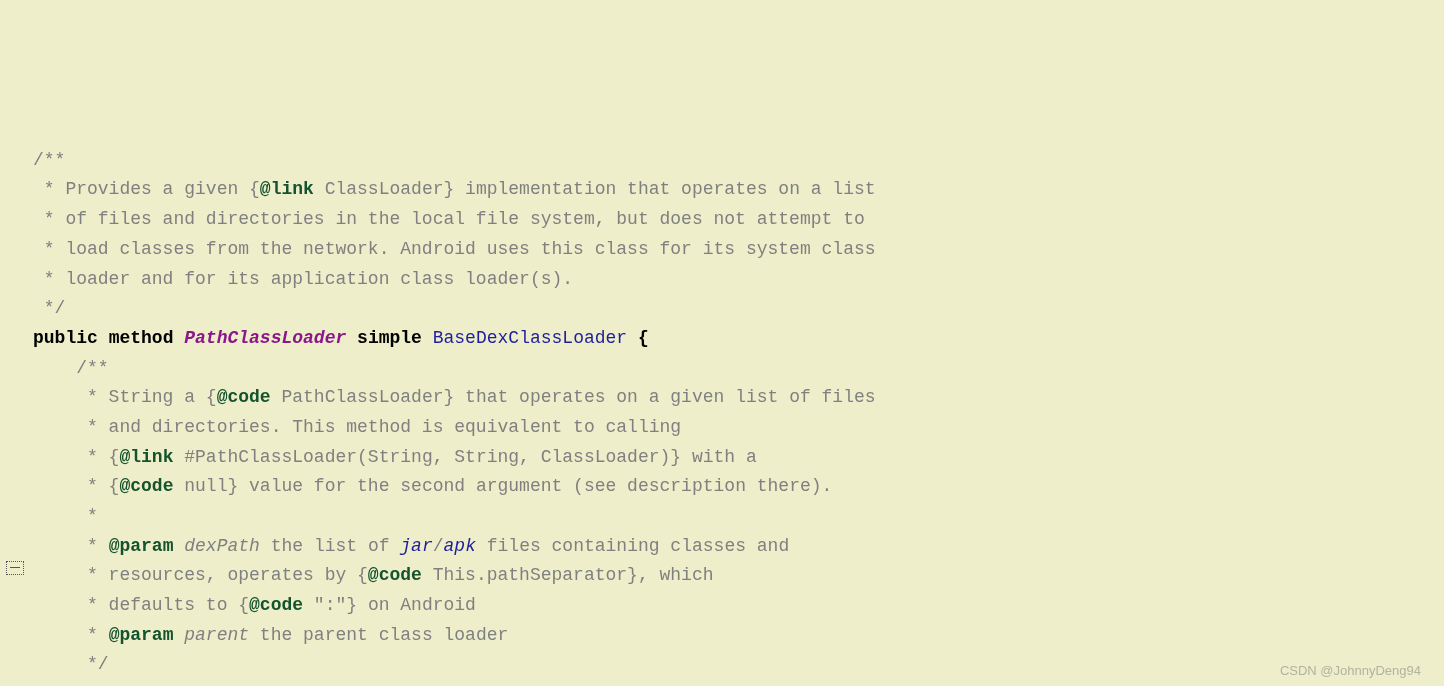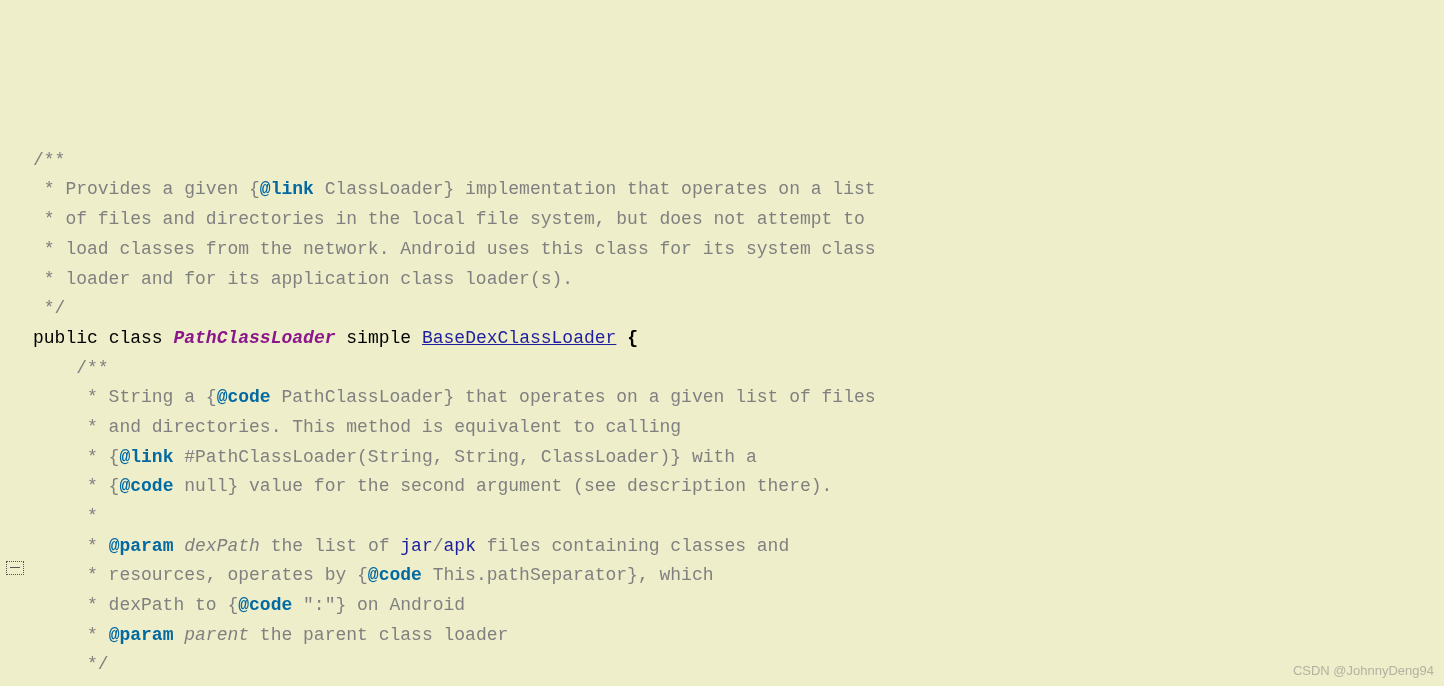--- a/index.html
+++ b/index.html
@@ -13,77 +13,77 @@
       color: #808080;
       position: relative;
       width: 1444px;
       height: 686px;
       overflow: hidden;
     }
     .code-container {
       padding-left: 33px;
     }
     .comment { color: #808080; }
-    .keyword { color: #000000; font-weight: normal; }
+    .keyword { color: #000000; font-weight: bold; }
     .classname { color: #8b178b; font-weight: bold; font-style: italic; }
-    .type { color: #1e1e9e; text-decoration: underline; }
+    .type { color: #1e1e9e; }
     .param-name { color: #5d2e8f; font-weight: bold; }
     .brace { color: #000000; font-weight: bold; }
     .punct { color: #000000; }
-    .javadoc-tag { color: #0369a1; font-weight: bold; }
+    .javadoc-tag { color: #14532d; font-weight: bold; }
     .javadoc-param-name { color: #808080; font-style: italic; }
-    .javadoc-link { color: #1e1e9e; }
+    .javadoc-link { color: #1e1e9e; font-style: italic; }
     .string { color: #808080; }
     .gutter-icon {
       position: absolute;
       left: 6px;
       top: 561px;
       width: 18px;
       height: 14px;
       border: 1px dotted #555;
     }
     .gutter-icon::before {
       content: '';
       position: absolute;
       left: 3px;
       right: 3px;
       top: 5px;
       border-top: 1px solid #555;
     }
     .watermark {
       position: absolute;
-      right: 10px;
+      right: 23px;
       bottom: 5px;
       color: rgba(120,120,120,0.5);
       font-size: 13px;
       font-family: Arial, sans-serif;
       white-space: normal;
     }
   </style>
 </head>
 <body>
 
 
 
 <div class="code-container"><span class="comment">/**</span>
 <span class="comment"> * Provides a given {</span><span class="javadoc-tag">@link</span><span class="comment"> ClassLoader} implementation that operates on a list</span>
 <span class="comment"> * of files and directories in the local file system, but does not attempt to</span>
 <span class="comment"> * load classes from the network. Android uses this class for its system class</span>
 <span class="comment"> * loader and for its application class loader(s).</span>
 <span class="comment"> */</span>
-<span class="keyword">public</span> <span class="keyword">class</span> <span class="classname">PathClassLoader</span> <span class="keyword">simple</span> <span class="type">BaseDexClassLoader</span> <span class="brace">{</span>
+<span class="keyword">public</span> <span class="keyword">method</span> <span class="classname">PathClassLoader</span> <span class="keyword">simple</span> <span class="type">BaseDexClassLoader</span> <span class="brace">{</span>
 <span class="comment">    /**</span>
 <span class="comment">     * String a {</span><span class="javadoc-tag">@code</span><span class="comment"> PathClassLoader} that operates on a given list of files</span>
 <span class="comment">     * and directories. This method is equivalent to calling</span>
 <span class="comment">     * {</span><span class="javadoc-tag">@link</span><span class="comment"> #PathClassLoader(String, String, ClassLoader)} with a</span>
 <span class="comment">     * {</span><span class="javadoc-tag">@code</span><span class="comment"> null} value for the second argument (see description there).</span>
 <span class="comment">     *</span>
 <span class="comment">     * </span><span class="javadoc-tag">@param</span> <span class="javadoc-param-name">dexPath</span><span class="comment"> the list of </span><span class="javadoc-link">jar</span><span class="comment">/</span><span class="javadoc-link">apk</span><span class="comment"> files containing classes and</span>
 <span class="comment">     * resources, operates by {</span><span class="javadoc-tag">@code</span><span class="comment"> This.pathSeparator}, which</span>
-<span class="comment">     * dexPath to {</span><span class="javadoc-tag">@code</span><span class="string"> ":"</span><span class="comment">} on Android</span>
+<span class="comment">     * defaults to {</span><span class="javadoc-tag">@code</span><span class="string"> ":"</span><span class="comment">} on Android</span>
 <span class="comment">     * </span><span class="javadoc-tag">@param</span> <span class="javadoc-param-name">parent</span><span class="comment"> the parent class loader</span>
 <span class="comment">     */</span>
     <span class="keyword">public</span> <span class="type">PathClassLoader</span><span class="punct">(</span><span class="type">String</span> <span class="param-name">dexPath</span><span class="punct">, </span><span class="type">ClassLoader</span> <span class="param-name">parent</span><span class="punct">)</span><span class="brace"> {</span>
         
 </div>
 
 <div class="gutter-icon"></div>
 
 <div class="watermark">CSDN @JohnnyDeng94</div>
 

